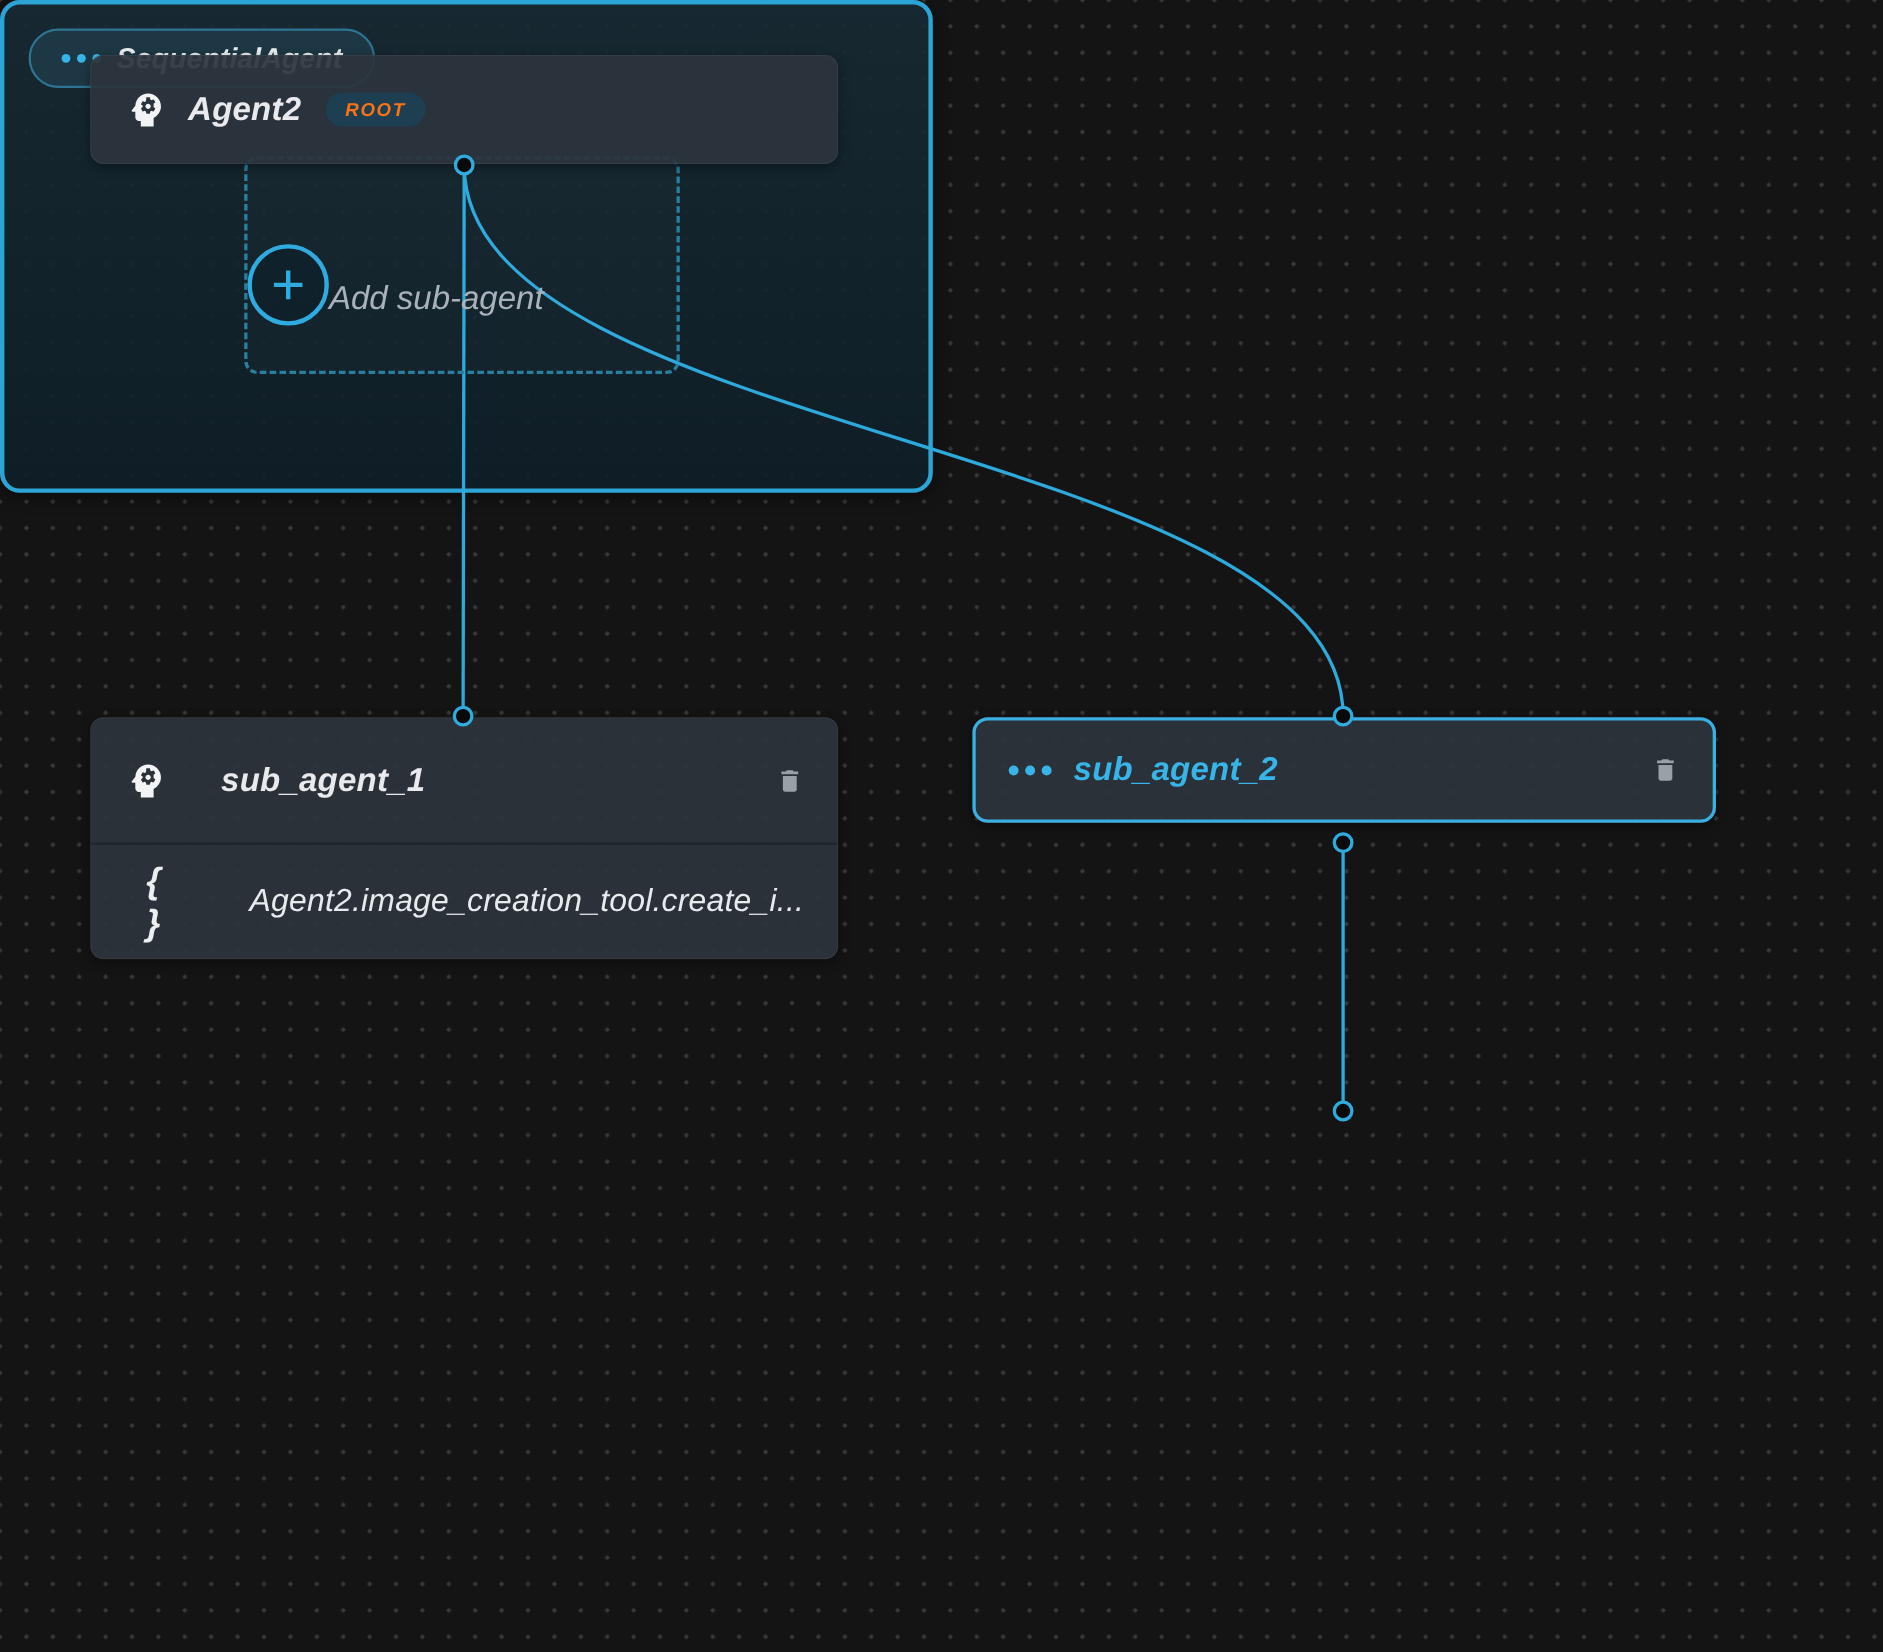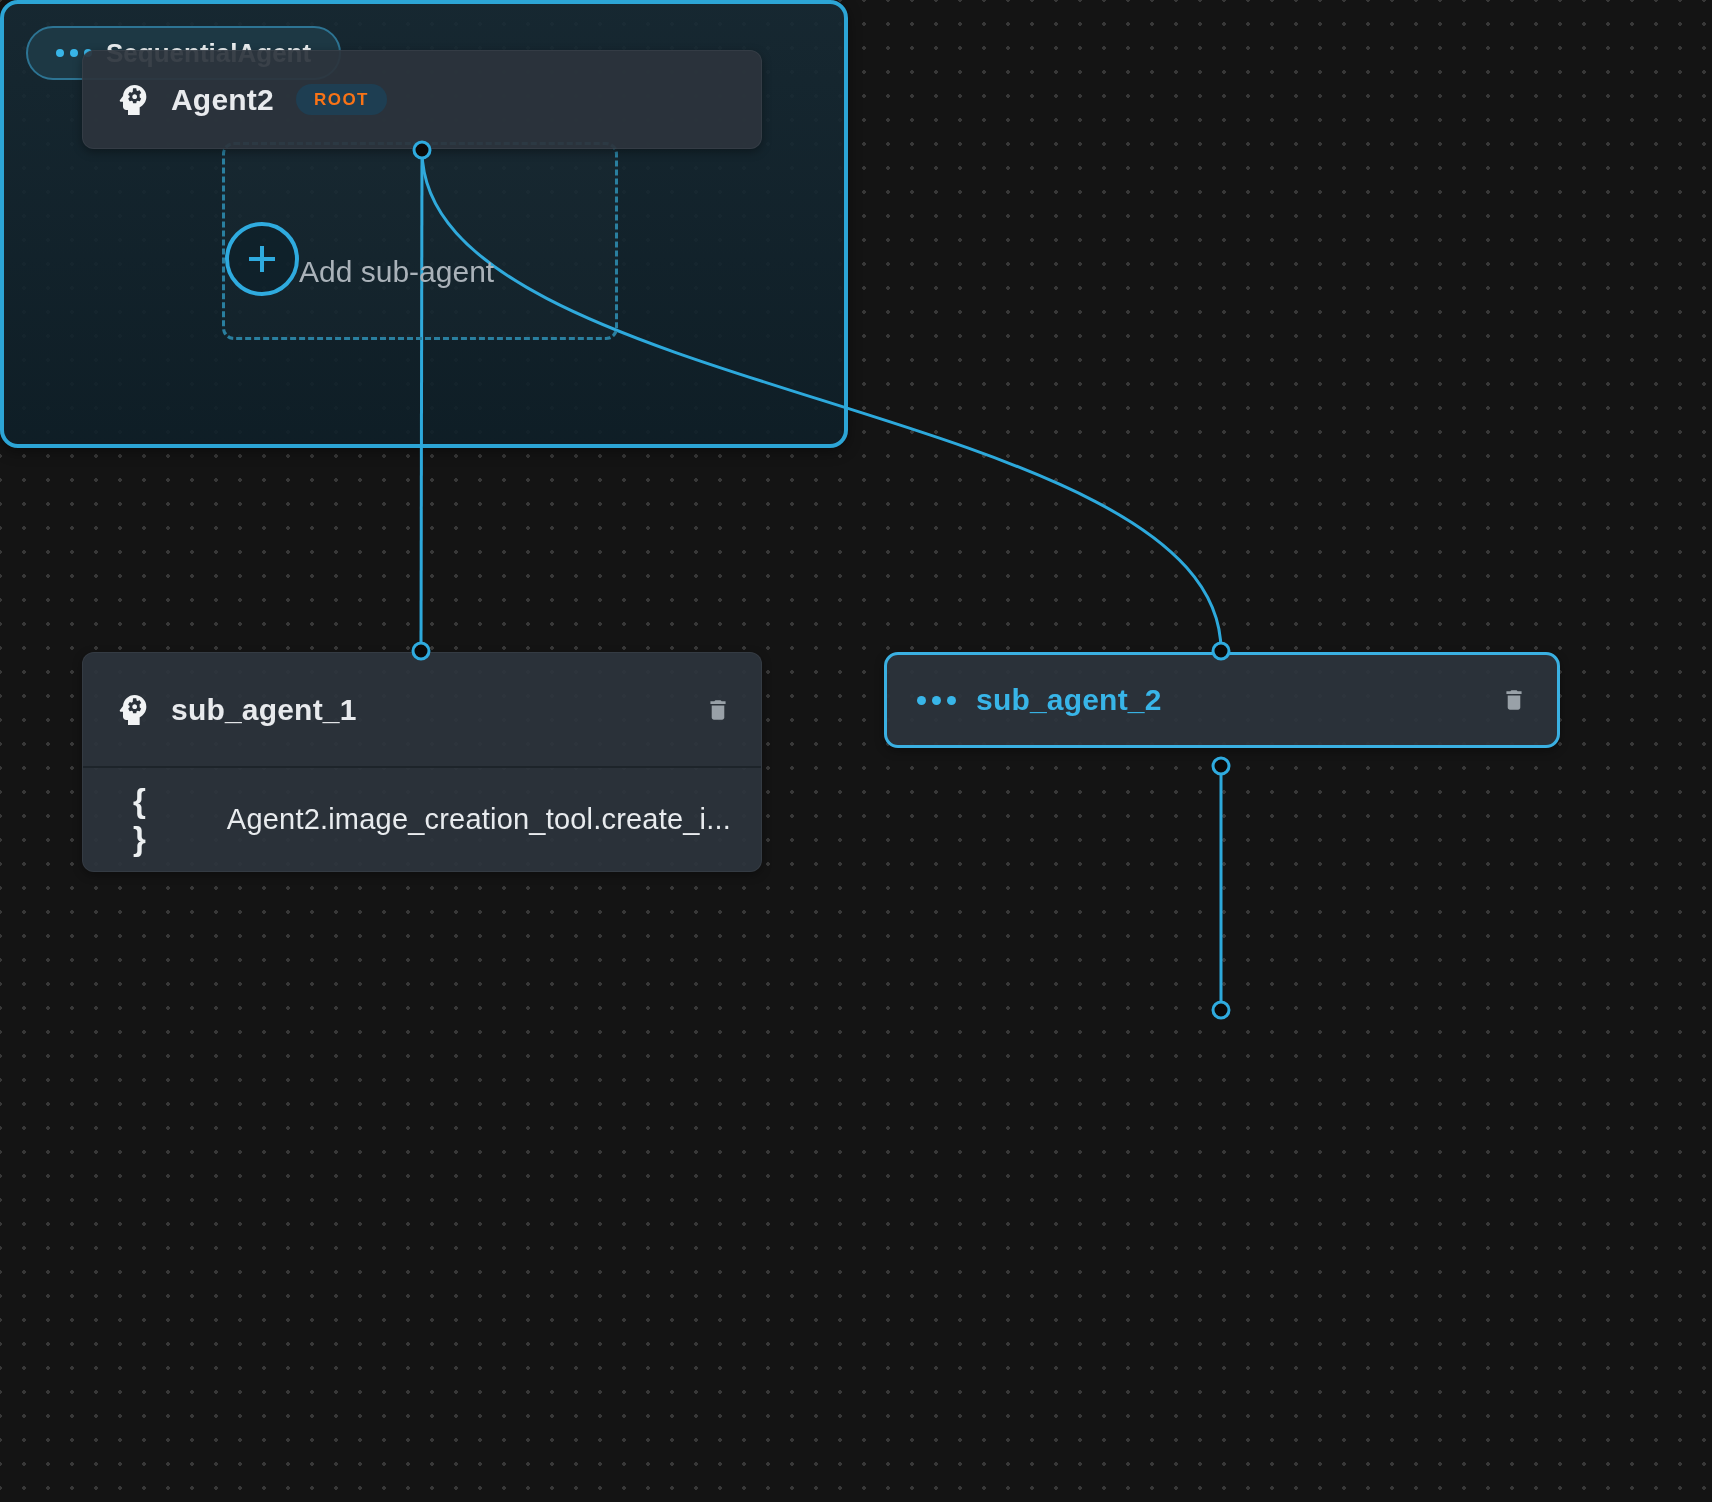--- a/index.html
+++ b/index.html
@@ -5,20 +5,21 @@
   html,body{margin:0;padding:0;background:#0d0d0d;}
   #canvas{
     position:relative;
     width:1712px;height:1502px;
     overflow:hidden;
     background-color:#141414;
     background-image:radial-gradient(circle,#383838 1.7px,transparent 2.1px);
     background-size:24px 24px;
     background-position:12px 12px;
     font-family:"Liberation Sans",sans-serif;
+    font-style:italic;
   }
   
   #edges{position:absolute;left:0;top:0;width:1712px;height:1502px;pointer-events:none;}
   #edges path{fill:none;stroke:#2da9dc;stroke-width:3px;}
   
   .handle{
     position:absolute;width:19px;height:19px;border-radius:50%;
     background:#0a0a0a;border:3px solid #2fabdf;box-sizing:border-box;
     transform:translate(-50%,-50%);z-index:30;
   }
@@ -39,21 +40,21 @@
   .trash-btn svg{width:26px;height:30px;display:block;}
   
   #node-agent2{left:82px;top:50px;width:680px;height:99px;}
   .root-badge{
     margin-left:22px;background:#1e3e52;color:#f97316;
     font-size:17px;font-weight:bold;letter-spacing:1.5px;
     padding:7px 18px;border-radius:16px;line-height:1;
   }
   
   #node-sub1{left:82px;top:652px;width:680px;height:220px;display:flex;flex-direction:column;}
-  #node-sub1 .node-header{height:113px;flex:0 0 auto;}
+  #node-sub1 .node-header{height:113px;flex:0 0 auto;gap:30px;}
   .node-divider{height:2px;background:#1d242a;margin:0;border:none;flex:0 0 auto;}
   .tool-row{display:flex;align-items:center;flex:1;padding:0 30px 0 50px;}
   .braces-icon{color:#eceff1;font-size:33px;font-weight:bold;margin-right:24px;letter-spacing:2px;}
   .tool-label{color:#e8ebee;font-size:29px;letter-spacing:.2px;white-space:nowrap;margin-left:32px;}
   
   #node-sub2{left:884px;top:652px;width:676px;height:96px;border:3px solid #3ab0e2;border-radius:14px;}
   #node-sub2 .node-title{color:#38b5e8;}
   .dots-icon{display:flex;align-items:center;gap:6px;margin-right:20px;}
   .dots-icon i{width:9px;height:9px;border-radius:50%;background:#38b5e8;display:block;}
   

